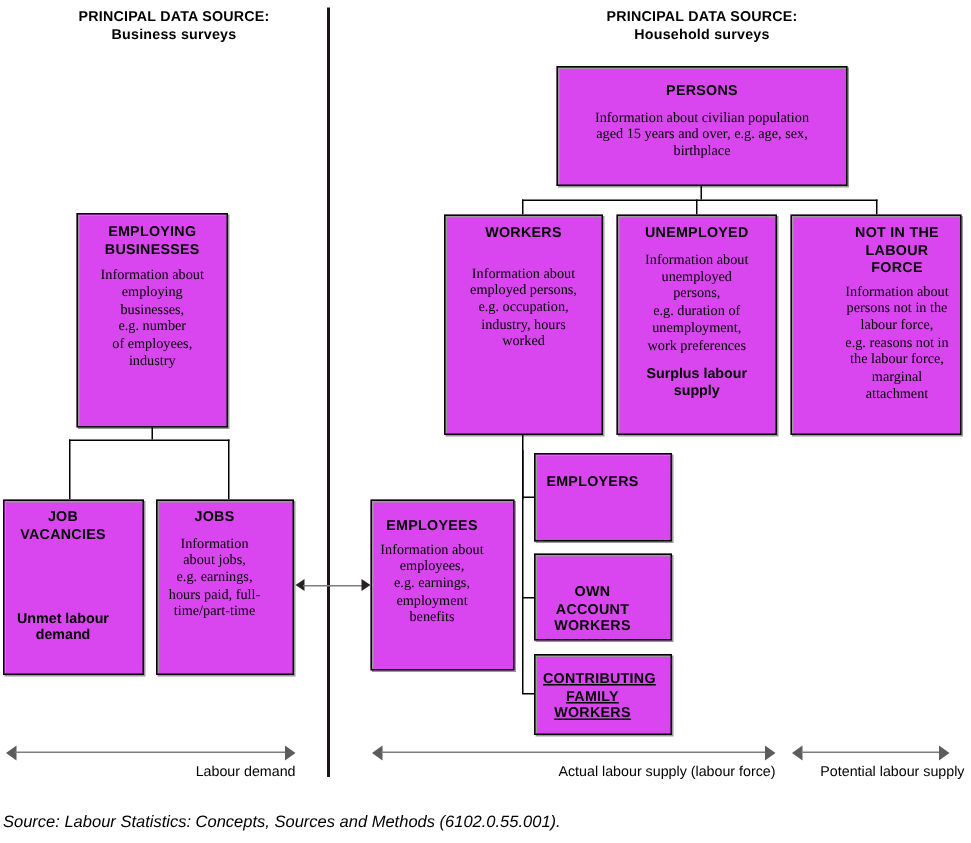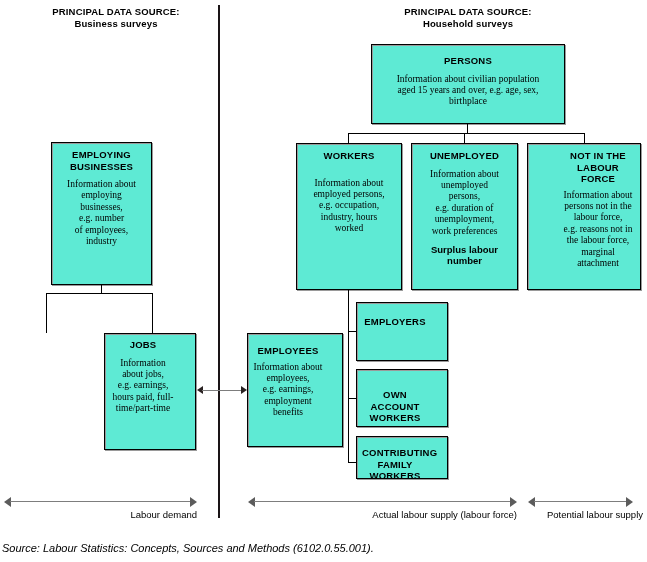--- a/index.html
+++ b/index.html
@@ -1,21 +1,21 @@
 <!DOCTYPE html>
 <html><head>
 <meta charset="utf-8">
 <style>
   html,body{margin:0;padding:0;background:#ffffff;}
   body{width:647px;height:562px;position:relative;
        font-family:"Liberation Sans","DejaVu Sans",sans-serif;color:#000;}
   .stage{position:absolute;left:0;top:0;width:647px;height:562px;overflow:hidden;}
 
   
-  .box{position:absolute;box-sizing:border-box;background:#5eead4;
+  .box{position:absolute;box-sizing:border-box;background:#d946ef;
        border:1px solid #000;
        box-shadow:1px 1px 0 0 #9a9a9a inset, 1px 1px 0 0 #9a9a9a;
        text-align:center;}
   .box .ttl{font-weight:bold;font-size:9.5px;line-height:11.5px;letter-spacing:.2px;}
   .box .bdy{font-size:9.5px;line-height:11.4px;font-family:Liberation Serif, serif;}
   .box .bold-note{font-weight:bold;font-size:9.5px;line-height:11.4px;}
 
   
   .hdr{position:absolute;text-align:center;font-weight:bold;font-size:9.5px;
        line-height:12px;letter-spacing:.15px;}
@@ -77,20 +77,28 @@
 of employees,
 industry</div>
     </div>
   </div>
 
   <div class="vline" style="left:101px;top:285px;height:8px;"></div>
   <div class="hline" style="left:46px;top:293px;width:107px;"></div>
   <div class="vline" style="left:46px;top:293px;height:40px;"></div>
   <div class="vline" style="left:152px;top:293px;height:40px;"></div>
 
+  <div class="box" style="left:2px;top:333px;width:94px;height:117px;">
+    <div class="pad5">
+      <div class="ttl">JOB VACANCIES</div>
+      <div style="height:45px;"></div>
+      <div class="bold-note" style="white-space:pre-line;">Unmet labour
+demand</div>
+    </div>
+  </div>
 
   <div class="box" style="left:104px;top:333px;width:92px;height:117px;">
     <div class="pad5">
       <div class="ttl">JOBS</div>
       <div class="gap"></div>
       <div class="bdy" style="white-space:pre-line;">Information
 about jobs,
 e.g. earnings,
 hours paid, full-
 time/part-time</div>
@@ -136,21 +144,21 @@
       <div class="ttl">UNEMPLOYED</div>
       <div class="gap"></div>
       <div class="bdy" style="white-space:pre-line;">Information about
 unemployed
 persons,
 e.g. duration of
 unemployment,
 work preferences</div>
       <div class="gap"></div>
       <div class="bold-note" style="white-space:pre-line;">Surplus labour
-number</div>
+supply</div>
     </div>
   </div>
 
   <div class="box" style="left:527px;top:143px;width:114px;height:147px;padding-left:28px;">
     <div class="pad6">
       <div class="ttl">NOT IN THE</div>
       <div class="ttl">LABOUR FORCE</div>
       <div class="gap-s"></div>
       <div class="bdy" style="white-space:pre-line;">Information about
 persons not in the
@@ -186,21 +194,21 @@
     </div>
   </div>
 
   <div class="box" style="left:356px;top:369px;width:92px;height:58px;">
     <div class="pad5">
       <div class="ttl" style="margin-top:14px;">OWN ACCOUNT</div>
       <div class="ttl">WORKERS</div>
     </div>
   </div>
 
-  <div class="box" style="left:356px;top:436px;width:92px;height:43px;">
+  <div class="box" style="left:356px;top:436px;width:92px;height:54px;text-decoration:underline;">
     <div class="pad5">
       <div class="ttl" style="margin-top:5px;">CONTRIBUTING</div>
       <div class="ttl">FAMILY</div>
       <div class="ttl">WORKERS</div>
     </div>
   </div>
 
   <div class="rail" style="left:4px;top:497px;width:193px;">
     <div class="ar l"></div>
     <div class="bar"></div>

